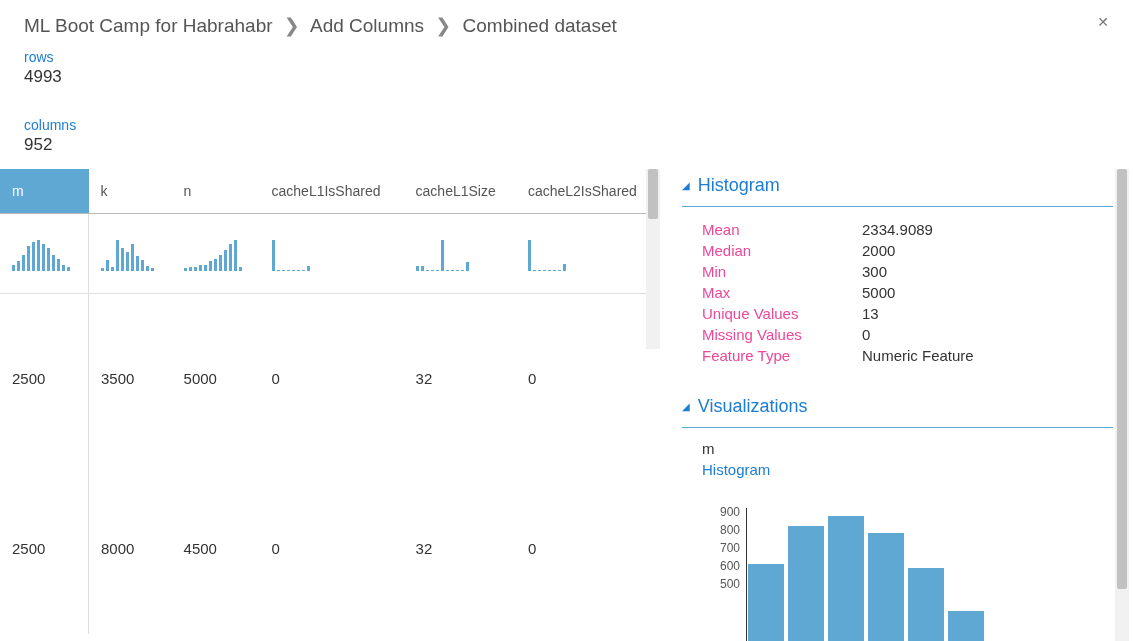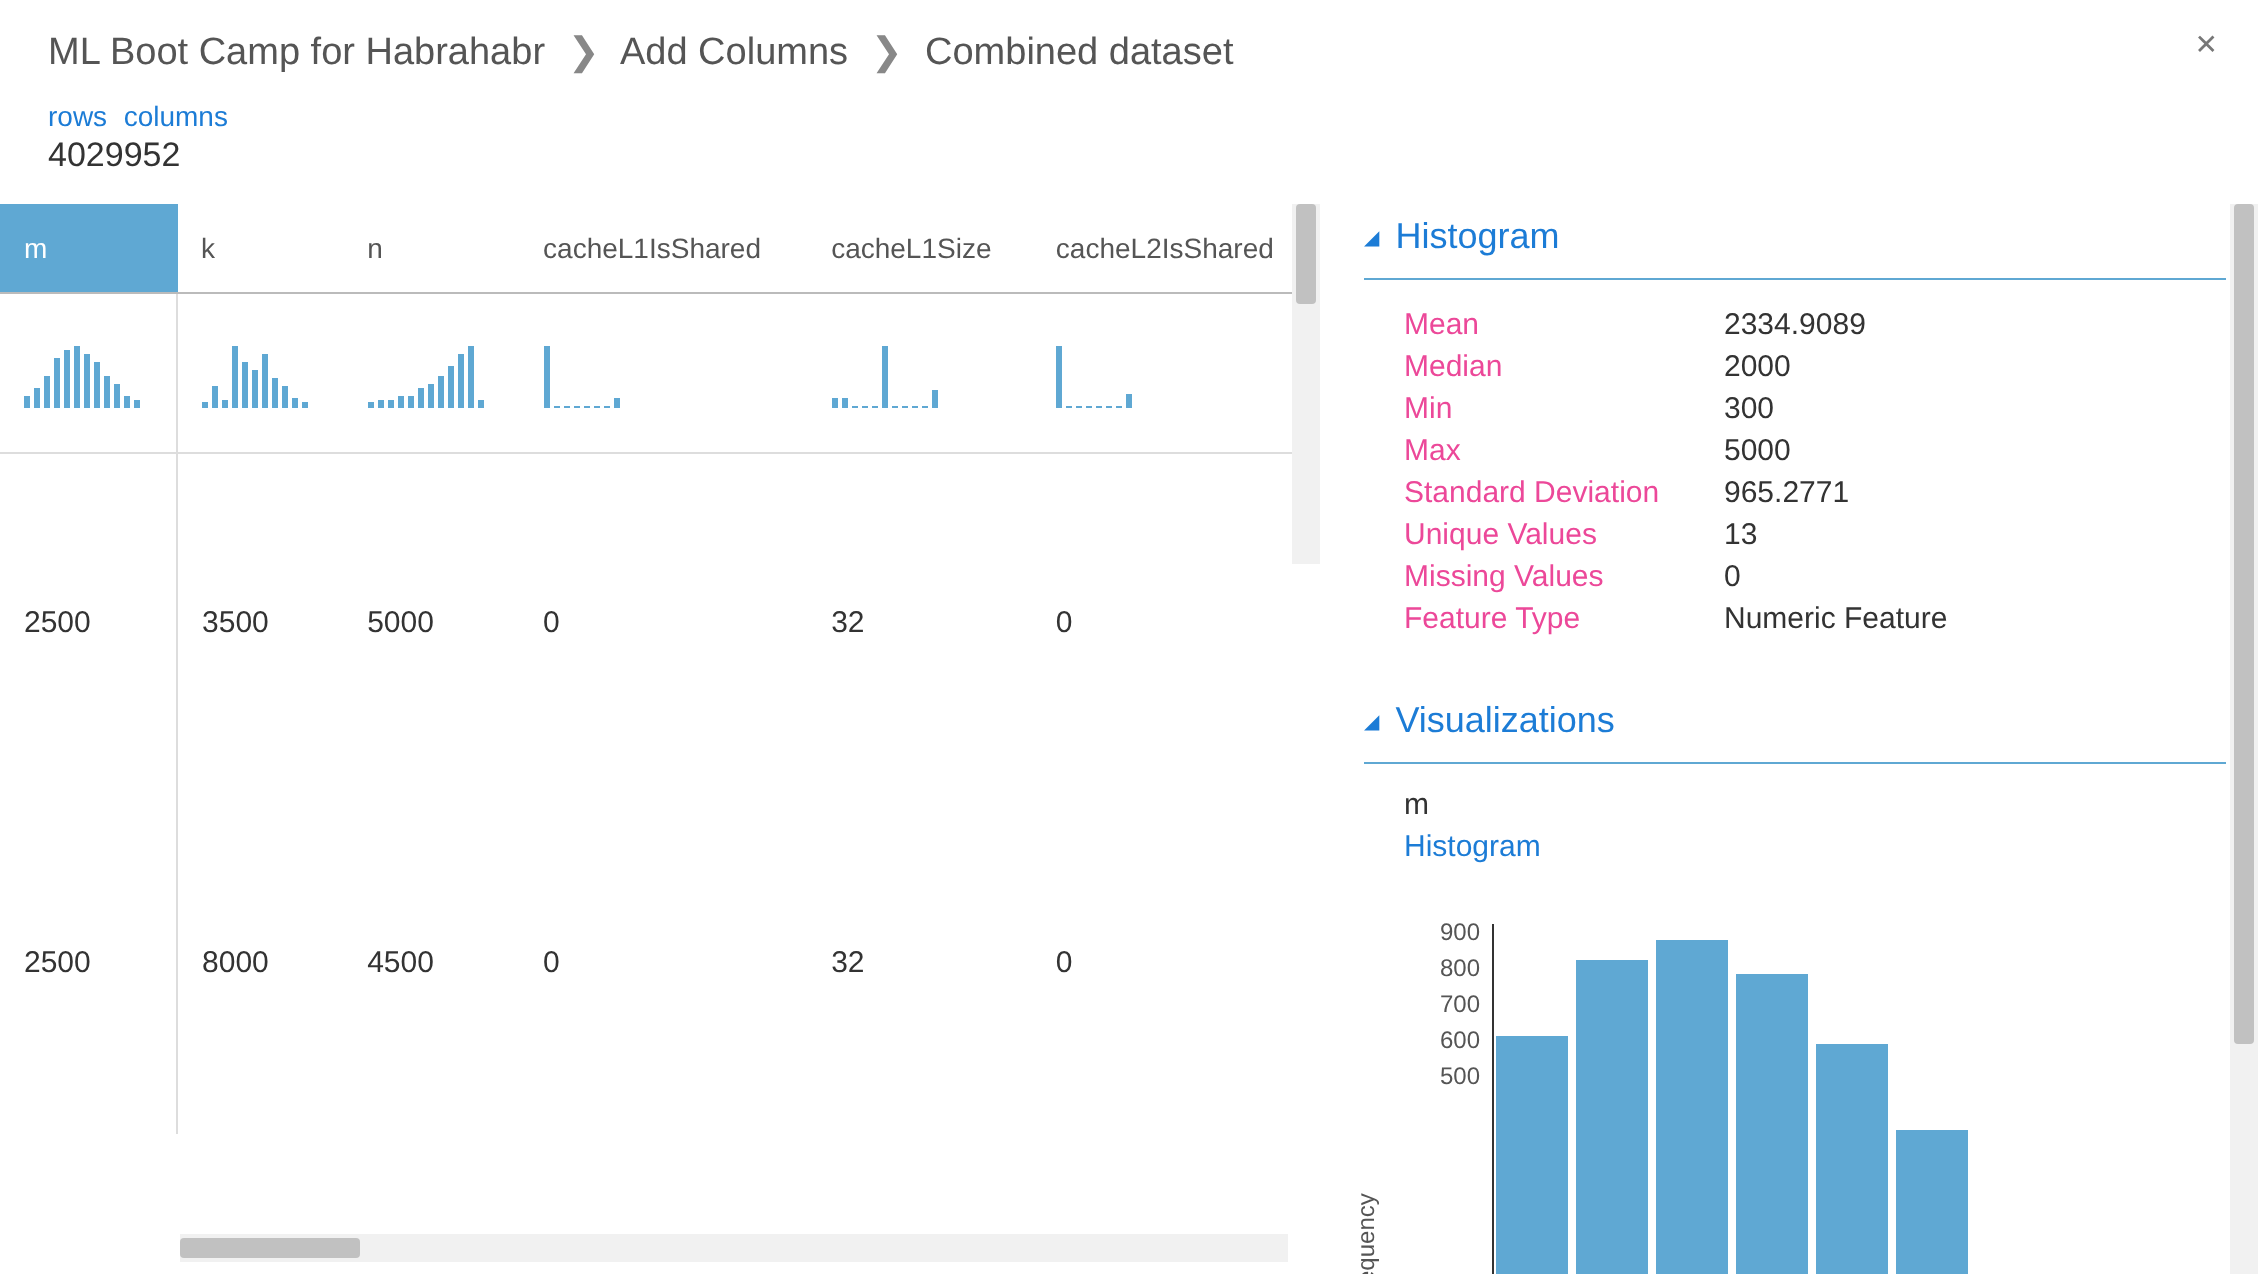--- a/index.html
+++ b/index.html
@@ -22,21 +22,23 @@
   .breadcrumb .sep { margin: 0 6px; color: #888; }
   .close-x {
     position: absolute;
     top: 14px; right: 24px;
     color: #777;
     cursor: pointer;
     font-size: 14px;
   }
   .counts {
     display: flex;
+    gap: 30px;
     padding: 4px 24px 14px 24px;
+    flex-direction: column;
   }
   .count-col .lbl { color: #1c7cd6; font-size: 14px; font-weight: 400; }
   .count-col .val { color: #333; font-size: 17px; margin-top: 2px; }
   .main {
     display: flex;
     gap: 0;
     height: calc(641px - 106px);
   }
   
   .left {
@@ -254,21 +256,21 @@
   <span class="sep">❯</span>
   <span>Add Columns</span>
   <span class="sep">❯</span>
   <span>Combined dataset</span>
 </div>
 <div class="close-x">✕</div>
 
 <div class="counts">
   <div class="count-col">
     <div class="lbl">rows</div>
-    <div class="val">4029</div>
+    <div class="val">4993</div>
   </div>
   <div class="count-col">
     <div class="lbl">columns</div>
     <div class="val">952</div>
   </div>
 </div>
 
 <div class="main">
   <div class="left">
     <div class="grid-wrap">
@@ -415,24 +417,20 @@
         </div>
         <div class="row">
           <div class="k">Min</div>
           <div class="v">300</div>
         </div>
         <div class="row">
           <div class="k">Max</div>
           <div class="v">5000</div>
         </div>
         <div class="row">
-          <div class="k">Standard Deviation</div>
-          <div class="v">965.2771</div>
-        </div>
-        <div class="row">
           <div class="k">Unique Values</div>
           <div class="v">13</div>
         </div>
         <div class="row">
           <div class="k">Missing Values</div>
           <div class="v">0</div>
         </div>
         <div class="row">
           <div class="k">Feature Type</div>
           <div class="v">Numeric Feature</div>

